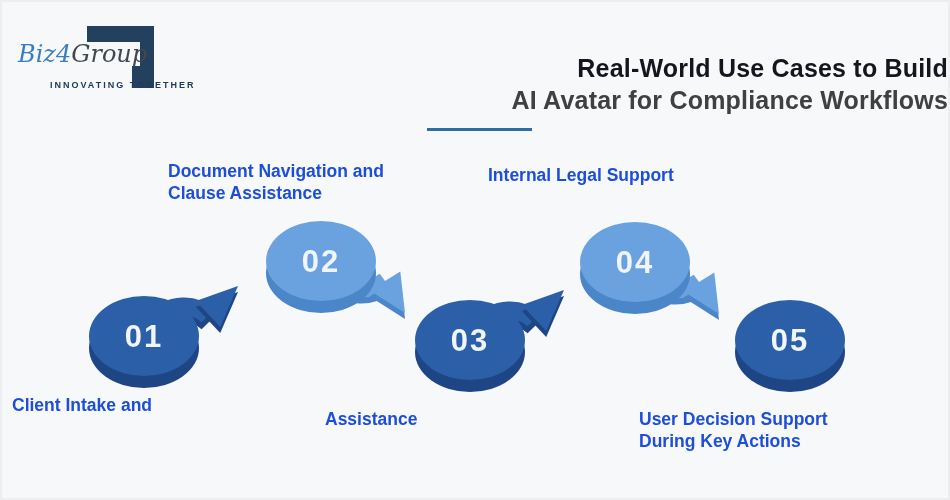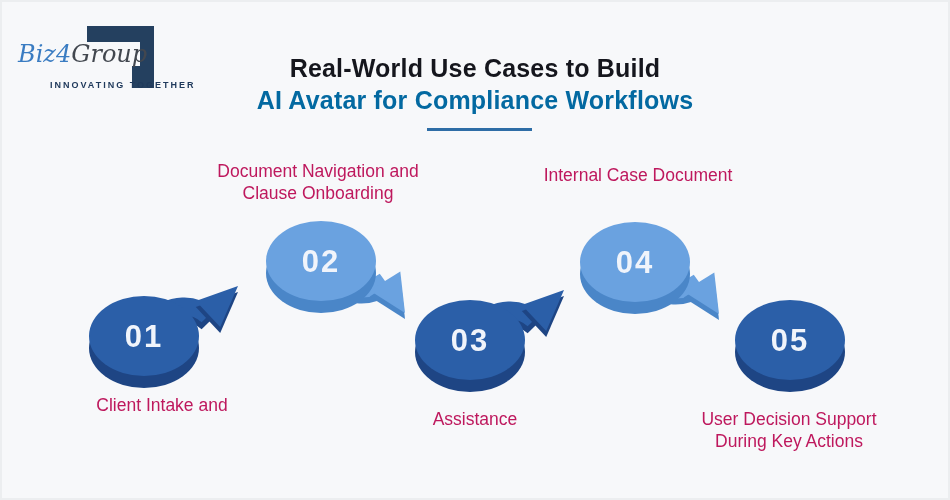--- a/index.html
+++ b/index.html
@@ -13,28 +13,28 @@
   .logo-bar-top{position:absolute;left:85px;top:24px;width:67px;height:16px;background:#24405f;}
   .logo-bar-right{position:absolute;left:130px;top:24px;width:22px;height:62px;background:#24405f;}
   .logo-notch{position:absolute;left:112px;top:40px;width:26px;height:24px;background:#f7f8fa;}
   .logo-text{position:absolute;left:16px;top:38px;font-family:"DejaVu Serif",serif;
     font-style:italic;font-size:24px;white-space:nowrap;}
   .logo-blue{color:#3a7cc2;}
   .logo-gray{color:#42474f;}
   .logo-tagline{position:absolute;left:48px;top:78px;font-size:9px;font-weight:700;
     letter-spacing:2px;color:#203a5c;white-space:nowrap;}
   
-  .title{position:absolute;left:0;width:100%;text-align:center;font-weight:800;
+  .title{position:absolute;left:0;width:100%;text-align:right;font-weight:800;
     font-size:25px;color:#15161d;letter-spacing:.2px;}
   .title-1{top:52px;}
-  .title-2{top:84px;color:#0369a1;}
+  .title-2{top:84px;color:#404040;}
   .divider{position:absolute;top:126px;left:425px;width:105px;height:3px;background:#2e6da6;}
   
-  .step-label{position:absolute;width:300px;text-align:center;font-size:17.5px;
-    font-weight:400;color:#be185d;line-height:22px;}
+  .step-label{position:absolute;width:300px;font-size:17.5px;
+    font-weight:700;color:#1d4ed8;line-height:22px;}
   .lbl-1{left:10px;top:392px;}
   .lbl-2{left:166px;top:158px;}
   .lbl-3{left:323px;top:406px;}
   .lbl-4{left:486px;top:162px;}
   .lbl-5{left:637px;top:406px;}
   
   .step{position:absolute;width:190px;height:150px;}
   .s1{left:80px;top:262px;}
   .s2{left:257px;top:187px;}
   .s3{left:406px;top:266px;}
@@ -57,27 +57,27 @@
 
 <div class="title title-1">Real-World Use Cases to Build</div>
 <div class="title title-2">AI Avatar for Compliance Workflows</div>
 <div class="divider"></div>
 
 <div class="step-label lbl-1">
   <div>Client Intake and</div>
 </div>
 <div class="step-label lbl-2">
   <div>Document Navigation and</div>
-  <div>Clause Onboarding</div>
+  <div>Clause Assistance</div>
 </div>
 <div class="step-label lbl-3">
   <div>Assistance</div>
 </div>
 <div class="step-label lbl-4">
-  <div>Internal Case Document</div>
+  <div>Internal Legal Support</div>
 </div>
 <div class="step-label lbl-5">
   <div>User Decision Support</div>
   <div>During Key Actions</div>
 </div>
 
 <svg class="step s1" viewBox="0 0 190 150">
   <path class="band" d="M60,67 C92,43 114,47 126,59" stroke="#1e4584"></path>
   <path class="band" d="M60,60 C92,36 114,40 126,52" stroke="#2b5fa8"></path>
   <polygon points="156,28 138.2,69.1 113.8,42.9" fill="#1e4584"></polygon>

